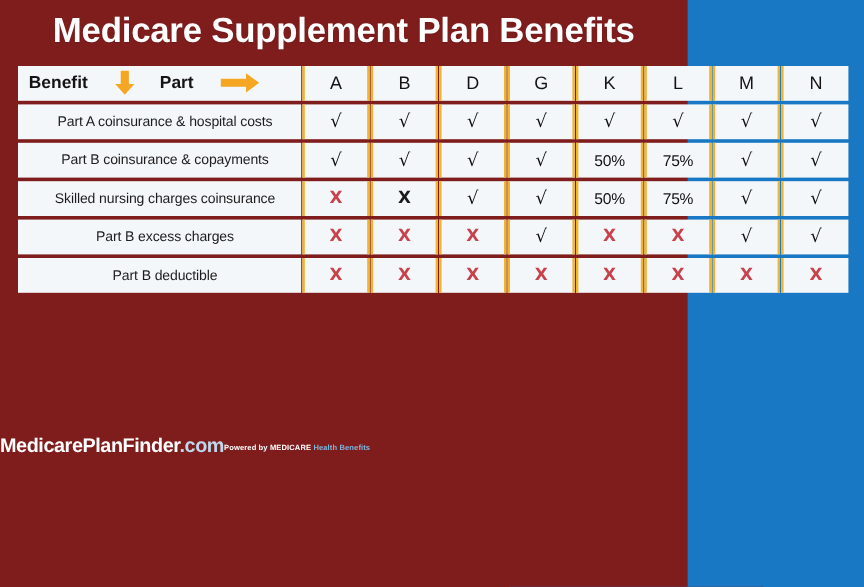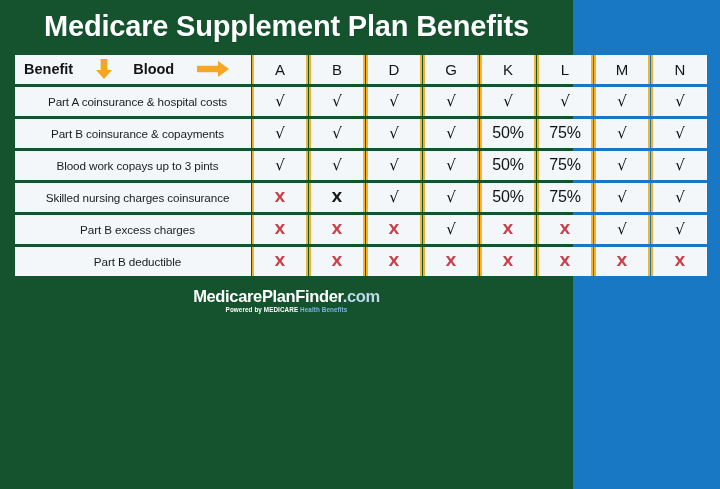--- a/index.html
+++ b/index.html
@@ -9,21 +9,21 @@
   body {
     width: 720px;
     height: 489px;
     background: #1878c4;
     font-family: "Liberation Sans", sans-serif;
     overflow: hidden;
   }
   .poster {
     width: 573px;
     height: 489px;
-    background: #14532d;
+    background: #7f1d1d;
     box-sizing: border-box;
     display: flex;
     flex-direction: column;
     position: relative;
   }
   .title {
     color: #ffffff;
     font-size: 29px;
     font-weight: bold;
     text-align: center;
@@ -107,33 +107,33 @@
   .val {
     text-align: center;
     font-size: 13.5px;
     color: #111111;
     border-left: 2px solid #f0b430;
     border-right: 2px solid #f0b430;
     font-family: "DejaVu Sans", sans-serif;
   }
   .val.last { border-right: none; }
   .val.pct {
-    font-size: 16px;
+    font-size: 13px;
     font-family: "Liberation Sans", sans-serif;
     letter-spacing: -0.2px;
   }
   .val.check { font-size: 15px; color: #0b0b0b; }
   .val.xred  { color: #c8414b; font-weight: bold; font-size: 14px; }
   .val.xblk  { color: #1a1a1a; font-weight: bold; font-size: 14px; }
 
   
   .footer {
     flex: 1;
     display: flex;
-    flex-direction: column;
+    flex-direction: row;
     align-items: center;
     justify-content: flex-start;
     padding-top: 9px;
   }
   .brand {
     font-size: 16.5px;
     font-weight: bold;
     letter-spacing: -0.35px;
     line-height: 1;
     white-space: nowrap;
@@ -173,21 +173,21 @@
       <thead>
         <tr>
           <th class="hdr-label">
             <span class="hdr-label-inner">
               <span class="hdr-word">Benefit</span>
               <span class="arrow-down">
                 <svg width="18" height="22" viewBox="0 0 18 22" aria-hidden="true">
                   <path d="M5.6 1 H12.4 V12 H17 L9 21 L1 12 H5.6 Z" fill="#f5a623"></path>
                 </svg>
               </span>
-              <span class="hdr-word">Blood</span>
+              <span class="hdr-word">Part</span>
               <span class="arrow-right">
                 <svg width="34" height="18" viewBox="0 0 34 18" aria-hidden="true">
                   <path d="M1 5.7 H22 V1 L33 9 L22 17 V12.3 H1 Z" fill="#f5a623"></path>
                 </svg>
               </span>
             </span>
           </th>
           <th class="hdr-plan">A</th>
           <th class="hdr-plan">B</th>
           <th class="hdr-plan">D</th>
@@ -215,31 +215,20 @@
             <td class="val check">√</td>
             <td class="val check">√</td>
             <td class="val check">√</td>
             <td class="val check">√</td>
             <td class="val pct">50%</td>
             <td class="val pct">75%</td>
             <td class="val check">√</td>
             <td class="val check last">√</td>
           </tr>
           <tr>
-            <td class="benefit-label">Blood work copays up to 3 pints</td>
-            <td class="val check">√</td>
-            <td class="val check">√</td>
-            <td class="val check">√</td>
-            <td class="val check">√</td>
-            <td class="val pct">50%</td>
-            <td class="val pct">75%</td>
-            <td class="val check">√</td>
-            <td class="val check last">√</td>
-          </tr>
-          <tr>
             <td class="benefit-label">Skilled nursing charges coinsurance</td>
             <td class="val xred">X</td>
             <td class="val xblk">X</td>
             <td class="val check">√</td>
             <td class="val check">√</td>
             <td class="val pct">50%</td>
             <td class="val pct">75%</td>
             <td class="val check">√</td>
             <td class="val check last">√</td>
           </tr>

